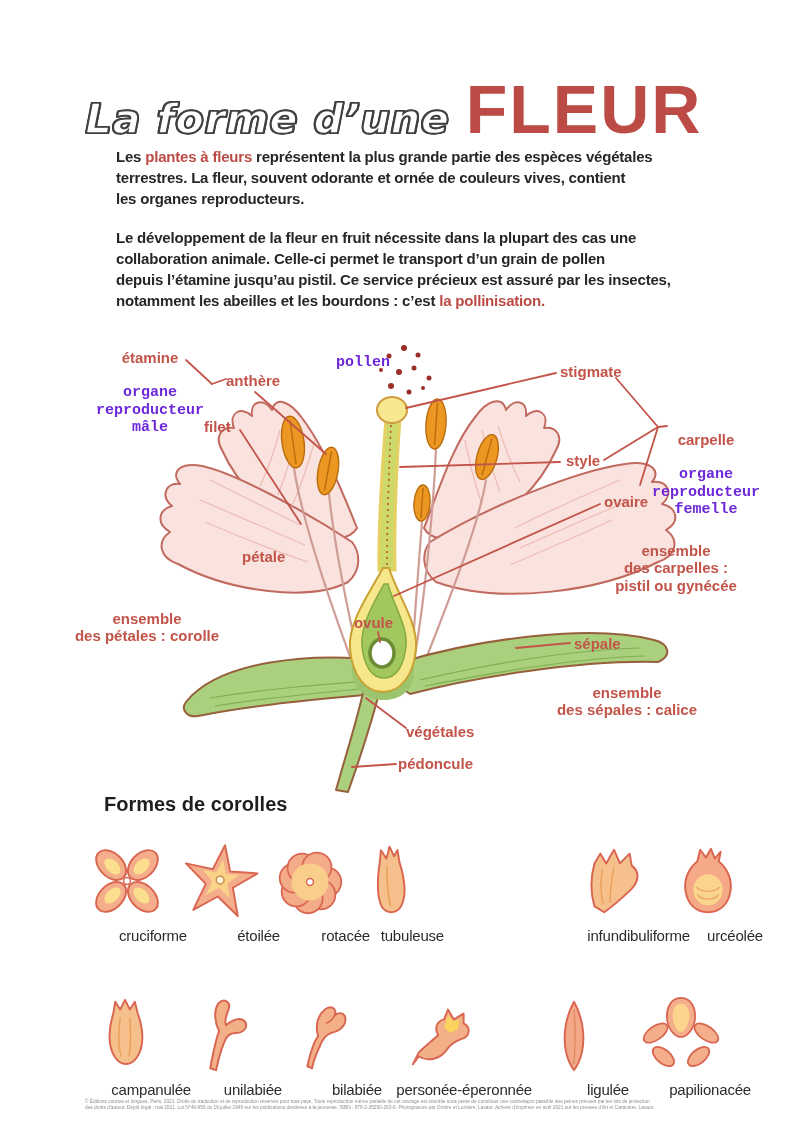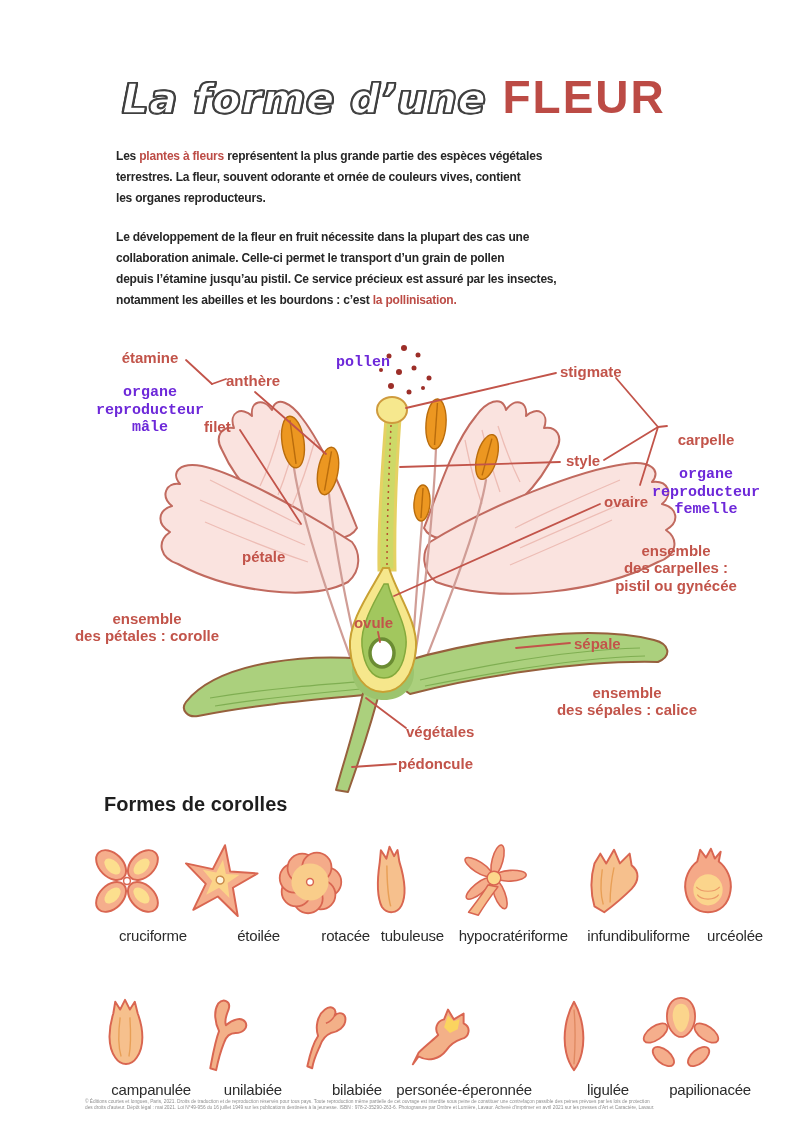--- a/index.html
+++ b/index.html
@@ -5,23 +5,23 @@
   html,body{margin:0;padding:0;background:#ffffff;}
   .page{position:relative;width:788px;height:1123px;background:#ffffff;overflow:hidden;
         font-family:"Liberation Sans",sans-serif;}
   
   .title-row{position:absolute;top:70px;left:0;width:788px;text-align:center;white-space:nowrap;}
   .title-script{display:inline-block;font-family:"DejaVu Sans",sans-serif;font-style:italic;font-weight:700;
         font-size:41px;letter-spacing:1px;color:#ffffff;-webkit-text-stroke:1.3px #3f3f3f;
         text-shadow:-1.4px -1.4px 0 #3f3f3f,1.4px -1.4px 0 #3f3f3f,-1.4px 1.4px 0 #3f3f3f,
         1.4px 1.4px 0 #3f3f3f,0 -1.4px 0 #3f3f3f,0 1.4px 0 #3f3f3f,-1.4px 0 0 #3f3f3f,1.4px 0 0 #3f3f3f;
         margin-right:16px;}
-  .title-accent{display:inline-block;font-weight:800;font-size:46px;letter-spacing:2px;color:#bc4b45;}
-  
-  .intro{position:absolute;left:116px;width:640px;font-weight:700;font-size:12px;
+  .title-accent{display:inline-block;font-weight:800;font-size:68px;letter-spacing:2px;color:#bc4b45;}
+  
+  .intro{position:absolute;left:116px;width:640px;font-weight:700;font-size:15px;
          letter-spacing:-0.2px;line-height:21px;color:#262626;white-space:nowrap;}
   .intro .hl{color:#bc4b45;}
   #p1{top:146px;} #p2{top:227px;}
   
   .diagram{position:absolute;top:330px;left:0;width:788px;height:465px;}
   .diagram svg{position:absolute;top:0;left:0;}
   .dl{position:absolute;font-weight:700;font-size:15px;color:#c2544a;line-height:1.16;
       white-space:pre-line;}
   .dl .sub,.dl.light{color:#6d28d9;font-family:Liberation Mono, monospace;}
   .ctr{text-align:center;}
@@ -244,34 +244,20 @@
     </div>
     <div class="cell" style="left:334px;width:110px;">
       <svg class="cicon" width="90" height="86" viewBox="0 0 90 88">
         <g transform="rotate(-4 45 45)">
           <path d="M37,24 L39,12 L44,21 L48,9 L52,19 L56,13 L57,25 C61,42 62,60 56,70 C51,78 41,78 36,70 C31,58 33,42 37,24 Z" fill="#f6c08d" stroke="#d96651" stroke-width="2" stroke-linejoin="round"></path>
           <path d="M44,28 C43,45 43,60 45,70" stroke="#e89f56" stroke-width="1.5" fill="none"></path>
         </g>
       </svg>
       <div class="clabel">tubuleuse</div>
     </div>
-    <div class="cell" style="left:418px;width:150px;">
-      <svg class="cicon" width="90" height="86" viewBox="0 0 90 88">
-        <g transform="rotate(15 45 40)" fill="#f5ae8c" stroke="#d96651" stroke-width="1.6">
-          <ellipse cx="45" cy="22" rx="5.5" ry="16"></ellipse>
-          <ellipse cx="62" cy="34" rx="5.5" ry="16" transform="rotate(72 62 34)"></ellipse>
-          <ellipse cx="56" cy="55" rx="5.5" ry="16" transform="rotate(144 56 55)"></ellipse>
-          <ellipse cx="34" cy="55" rx="5.5" ry="16" transform="rotate(216 34 55)"></ellipse>
-          <ellipse cx="28" cy="34" rx="5.5" ry="16" transform="rotate(288 28 34)"></ellipse>
-        </g>
-        <path d="M40,48 C34,58 26,68 20,76 L30,79 C36,69 44,58 50,50 Z" fill="#f6bb8b" stroke="#d96651" stroke-width="1.6" stroke-linejoin="round"></path>
-        <circle cx="46" cy="41" r="7" fill="#fcd88b" stroke="#d96651" stroke-width="1.4"></circle>
-      </svg>
-      <div class="clabel">hypocratériforme</div>
-    </div>
     <div class="cell" style="left:540px;width:150px;">
       <svg class="cicon" width="90" height="86" viewBox="0 0 90 88">
         <path d="M24,26 L30,16 L36,26 L44,12 L50,26 L60,16 L62,28 C70,34 70,44 62,52 C52,62 42,70 34,76 L24,70 C20,56 20,40 24,26 Z" fill="#f6c08d" stroke="#d96651" stroke-width="2" stroke-linejoin="round"></path>
         <path d="M32,32 C30,46 30,58 33,68 M44,30 C41,44 40,56 40,66" stroke="#e89f56" stroke-width="1.4" fill="none"></path>
       </svg>
       <div class="clabel">infundibuliforme</div>
     </div>
     <div class="cell" style="left:653px;width:110px;">
       <svg class="cicon" width="90" height="86" viewBox="0 0 90 88">
         <path d="M34,24 C26,30 20,42 22,54 C24,68 33,76 45,76 C57,76 66,68 68,54 C70,42 64,30 56,24 L58,14 L52,21 L48,11 L43,20 L37,12 L34,24 Z" fill="#f5a988 " stroke="#d96651" stroke-width="2" stroke-linejoin="round"></path>

